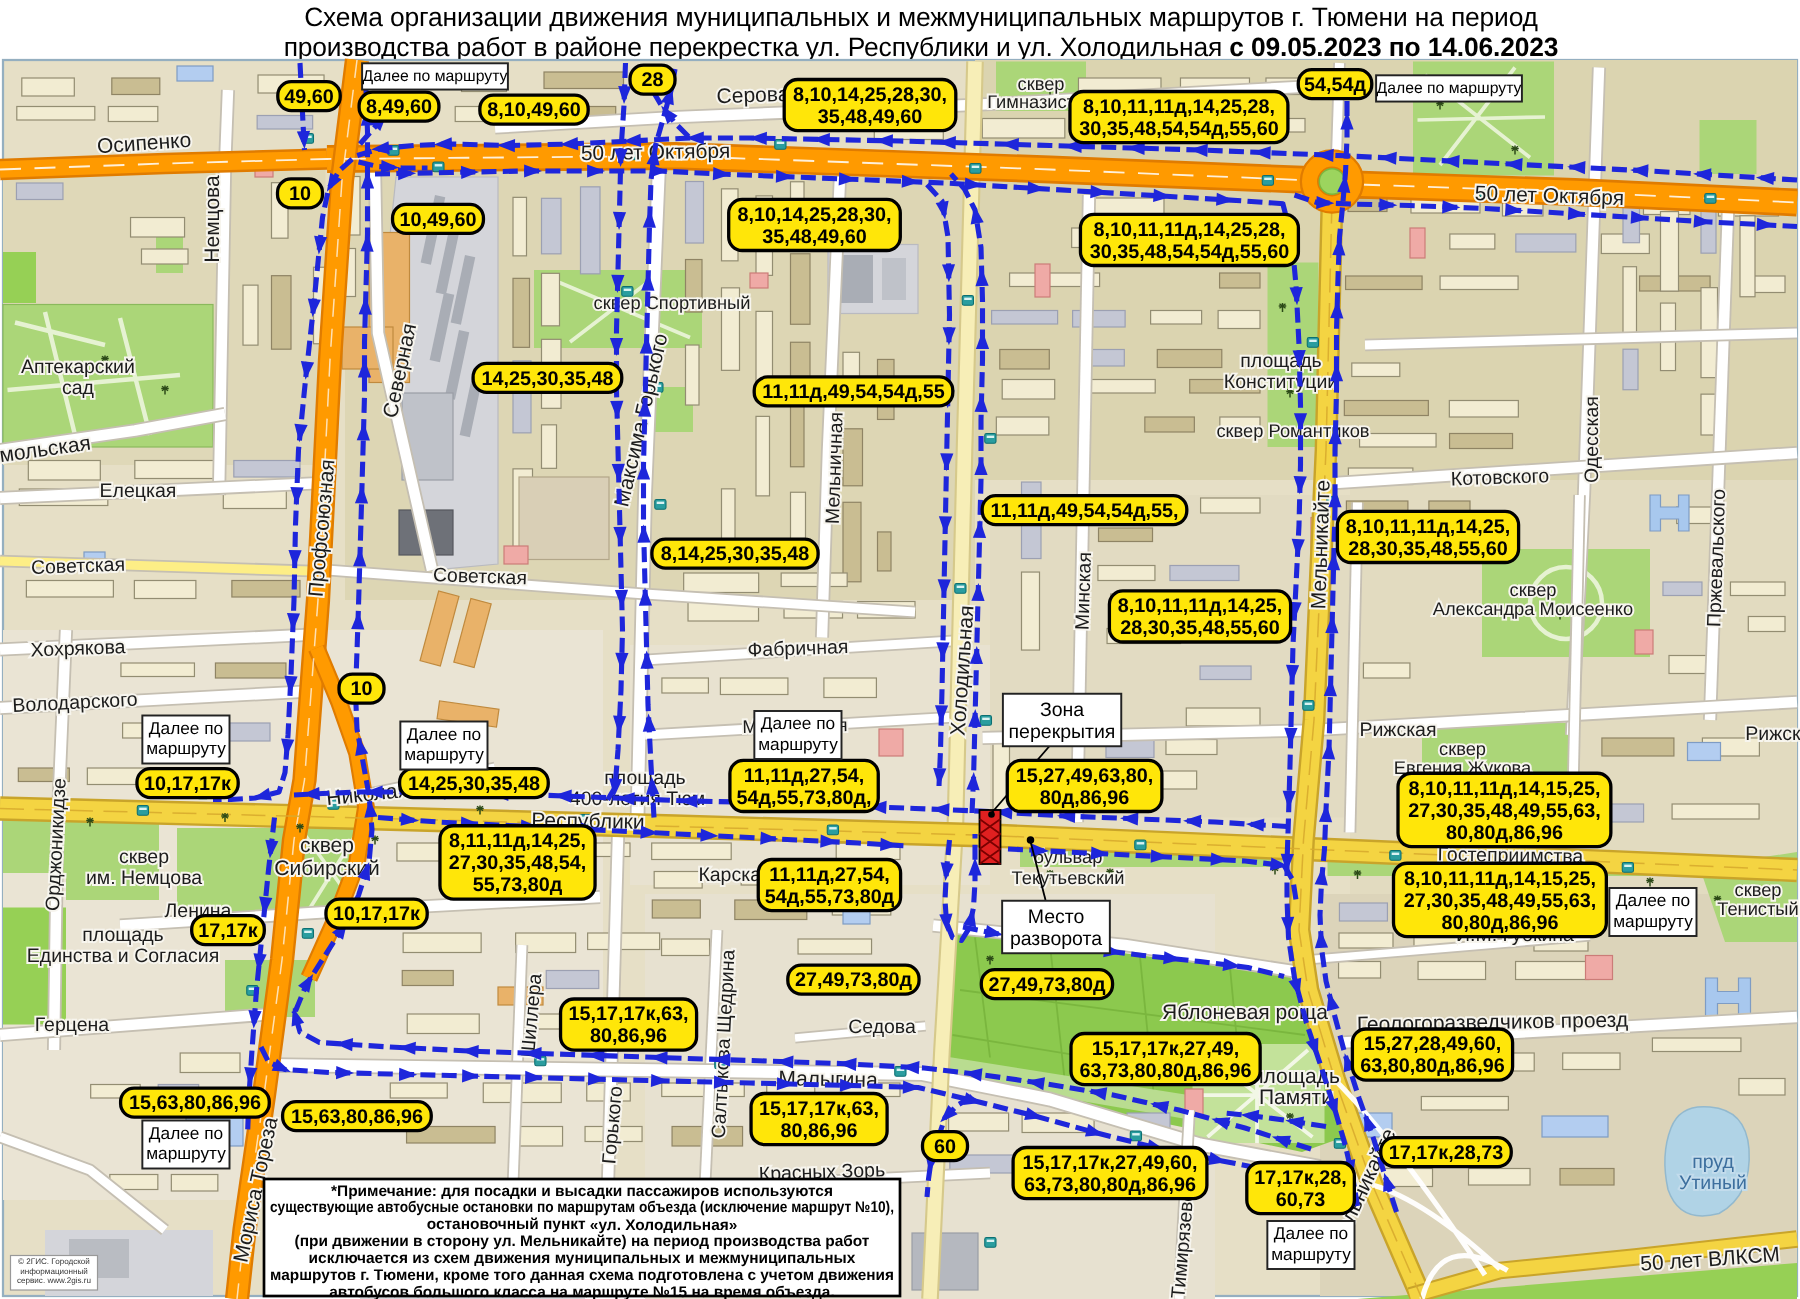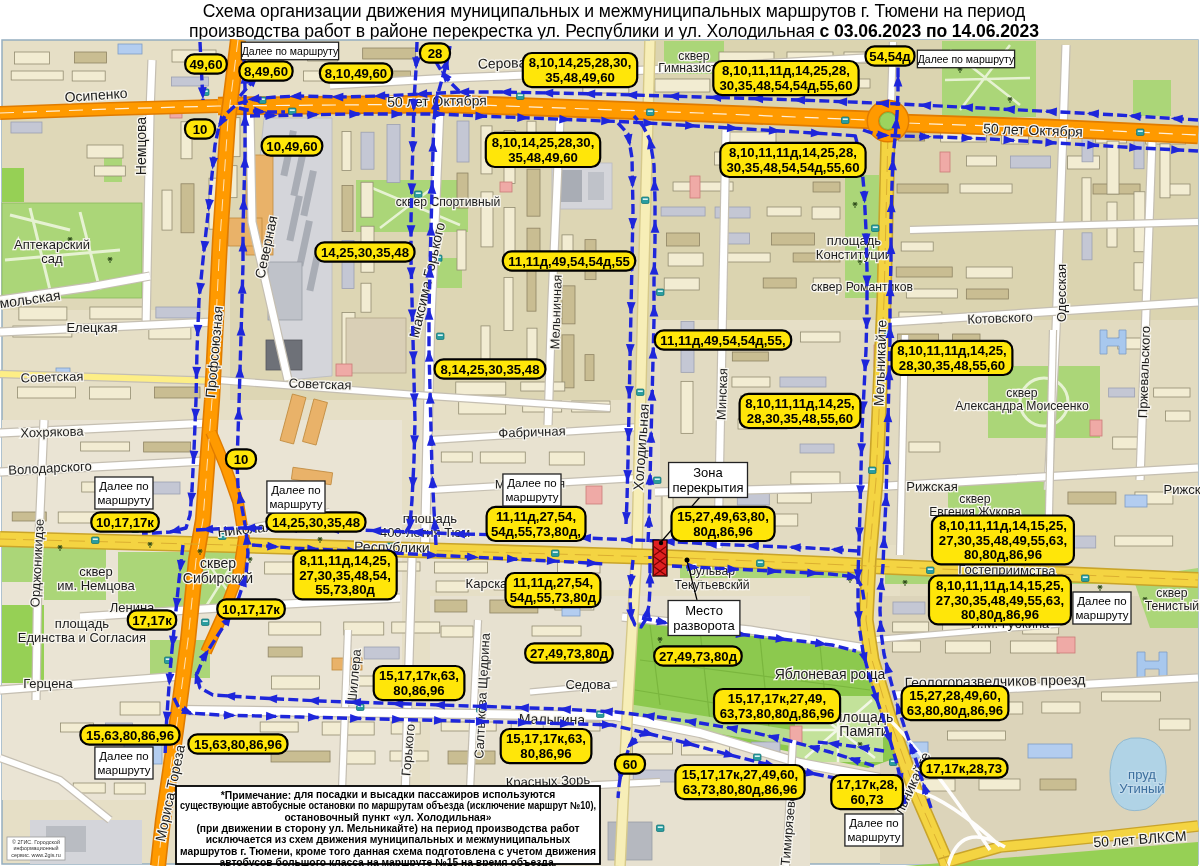--- a/index.html
+++ b/index.html
@@ -1,21 +1,21 @@
 <!DOCTYPE html>
 <html><head><meta charset="utf-8">
 <style>
 html,body{margin:0;padding:0;background:#ffffff;width:1200px;height:866px;overflow:hidden}
 *{font-family:"Liberation Sans",sans-serif}
 #title{position:absolute;left:14px;top:1px;width:1200px;text-align:center;font-size:17.6px;line-height:20px;color:#000;letter-spacing:-0.1px}
 svg{position:absolute;left:0;top:0}
 </style></head>
 <body>
 
-<div id="title">Схема организации движения муниципальных и межмуниципальных маршрутов г. Тюмени на период<br>производства работ в районе перекрестка ул. Республики и ул. Холодильная <b>с 03.06.2023 по 14.06.2023</b></div>
+<div id="title">Схема организации движения муниципальных и межмуниципальных маршрутов г. Тюмени на период<br>производства работ в районе перекрестка ул. Республики и ул. Холодильная <b>с 09.05.2023 по 14.06.2023</b></div>
 
 <svg width="1200" height="866" viewBox="0 0 1200 866">
 
 <rect x="2" y="40" width="1196" height="824" fill="#e6dfc6" stroke="#95afc0" stroke-width="1.5"></rect>
 
 <rect x="650" y="40" width="548" height="280" fill="#dbd4b0"></rect>
 <rect x="230" y="110" width="420" height="290" fill="#ddd6b4"></rect>
 <rect x="2" y="110" width="215" height="200" fill="#dfd8b8"></rect>
 <rect x="2" y="420" width="400" height="380" fill="#eae4d4"></rect>
 <rect x="420" y="430" width="240" height="160" fill="#e8e2d0"></rect>

